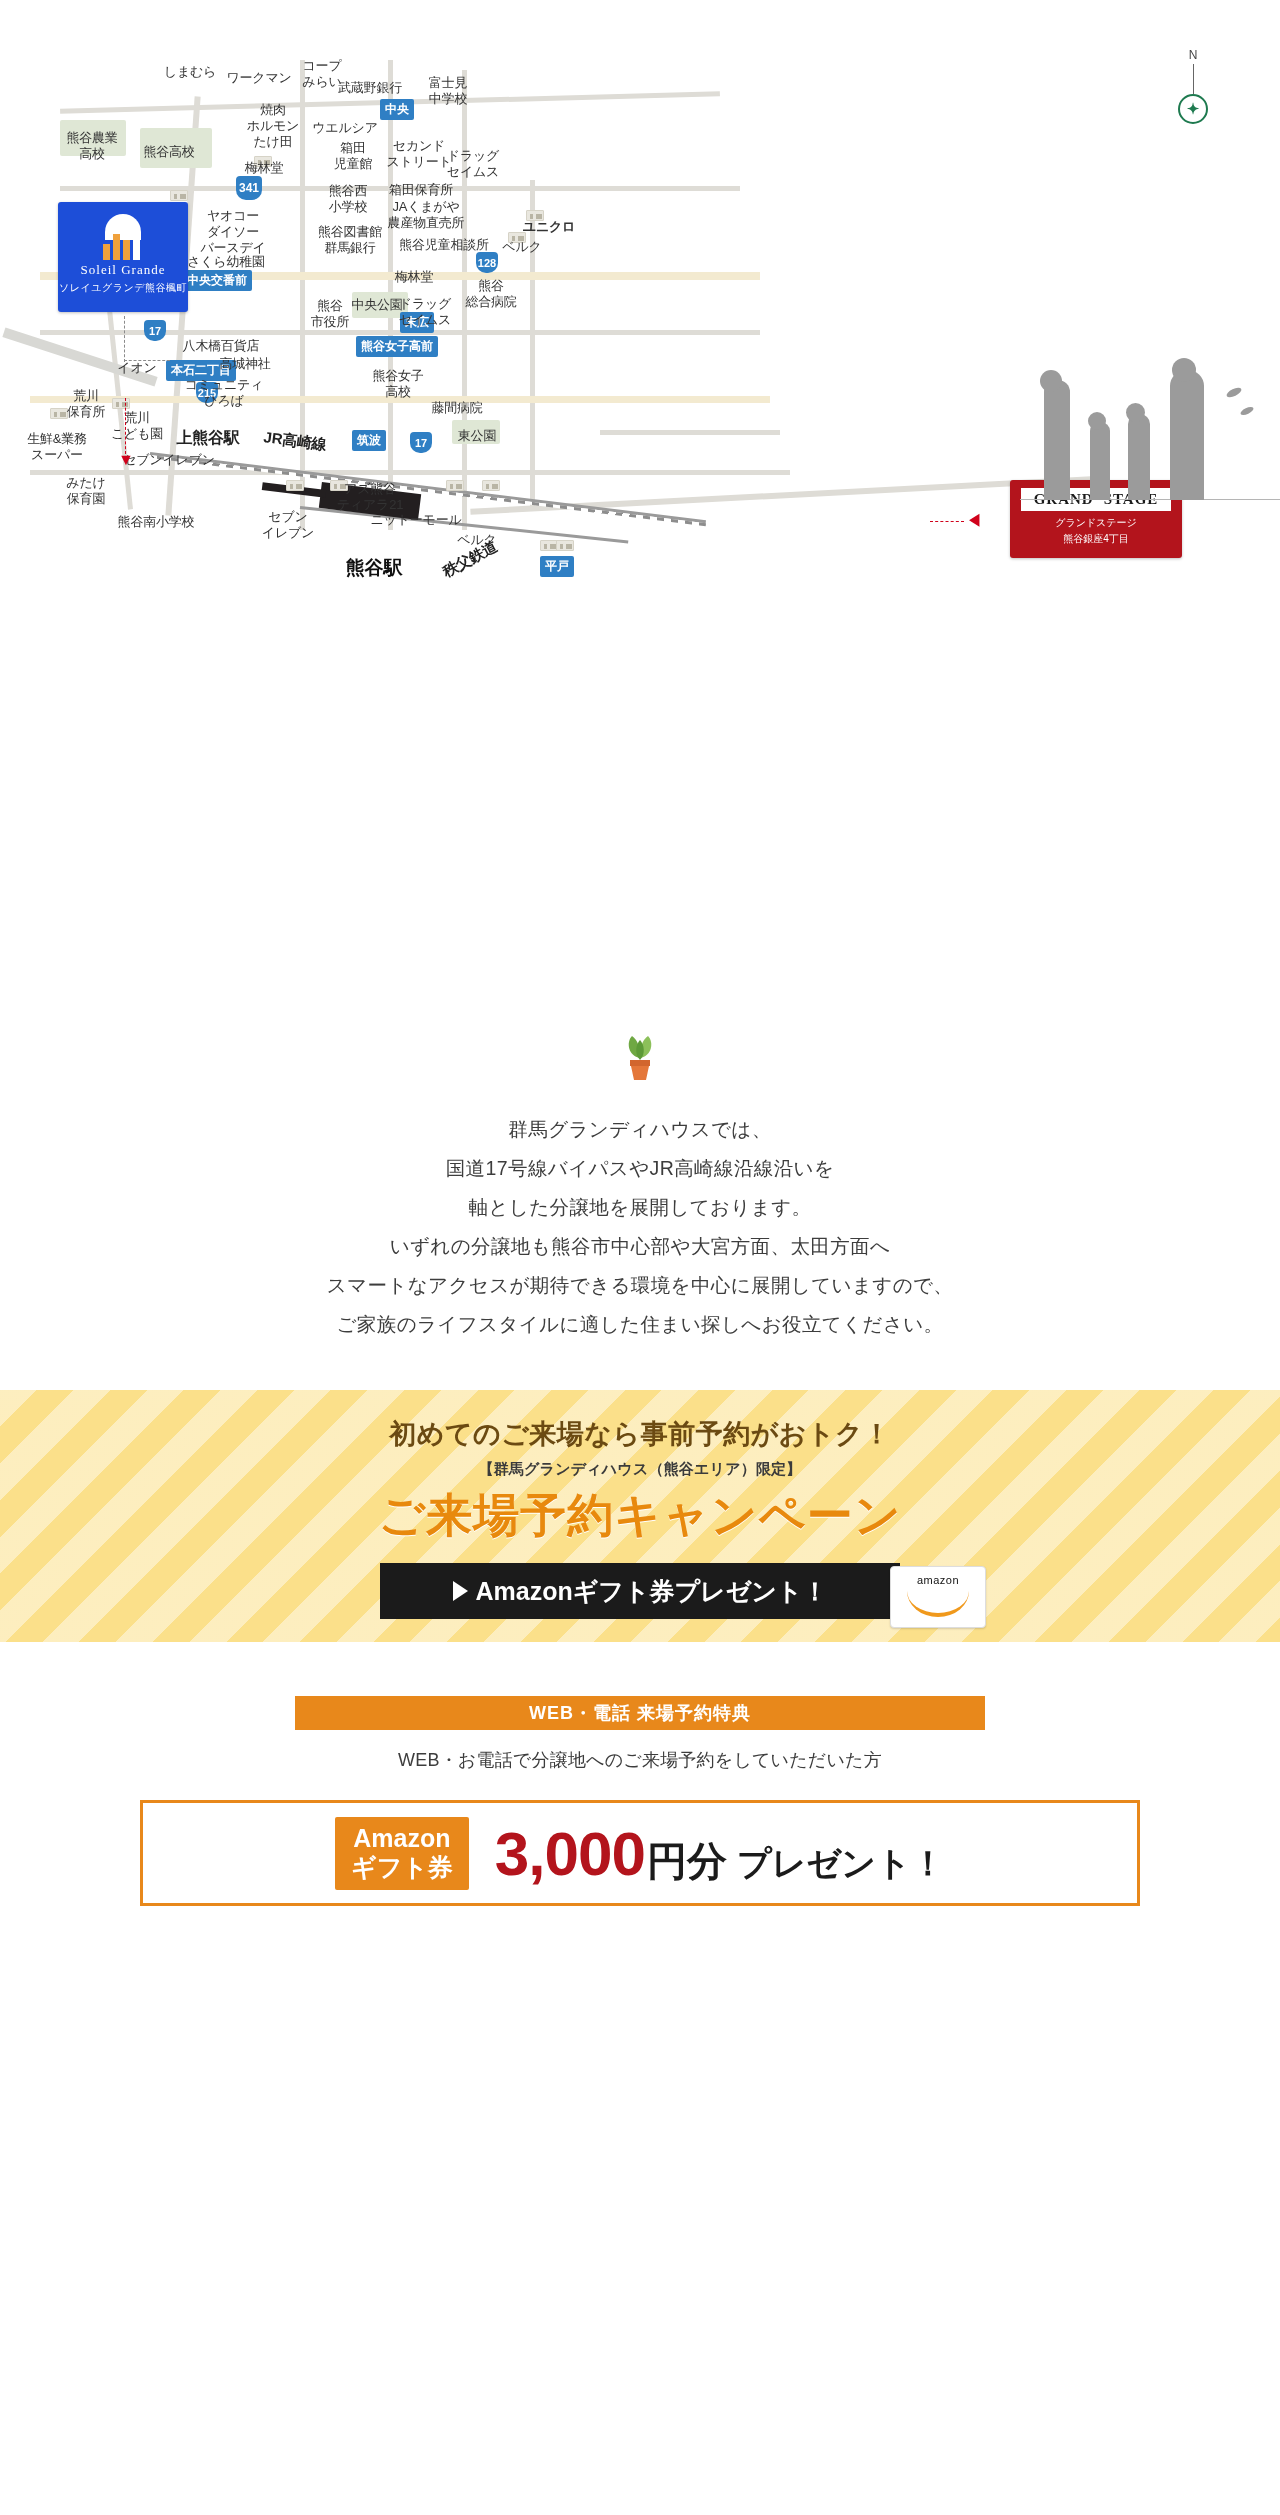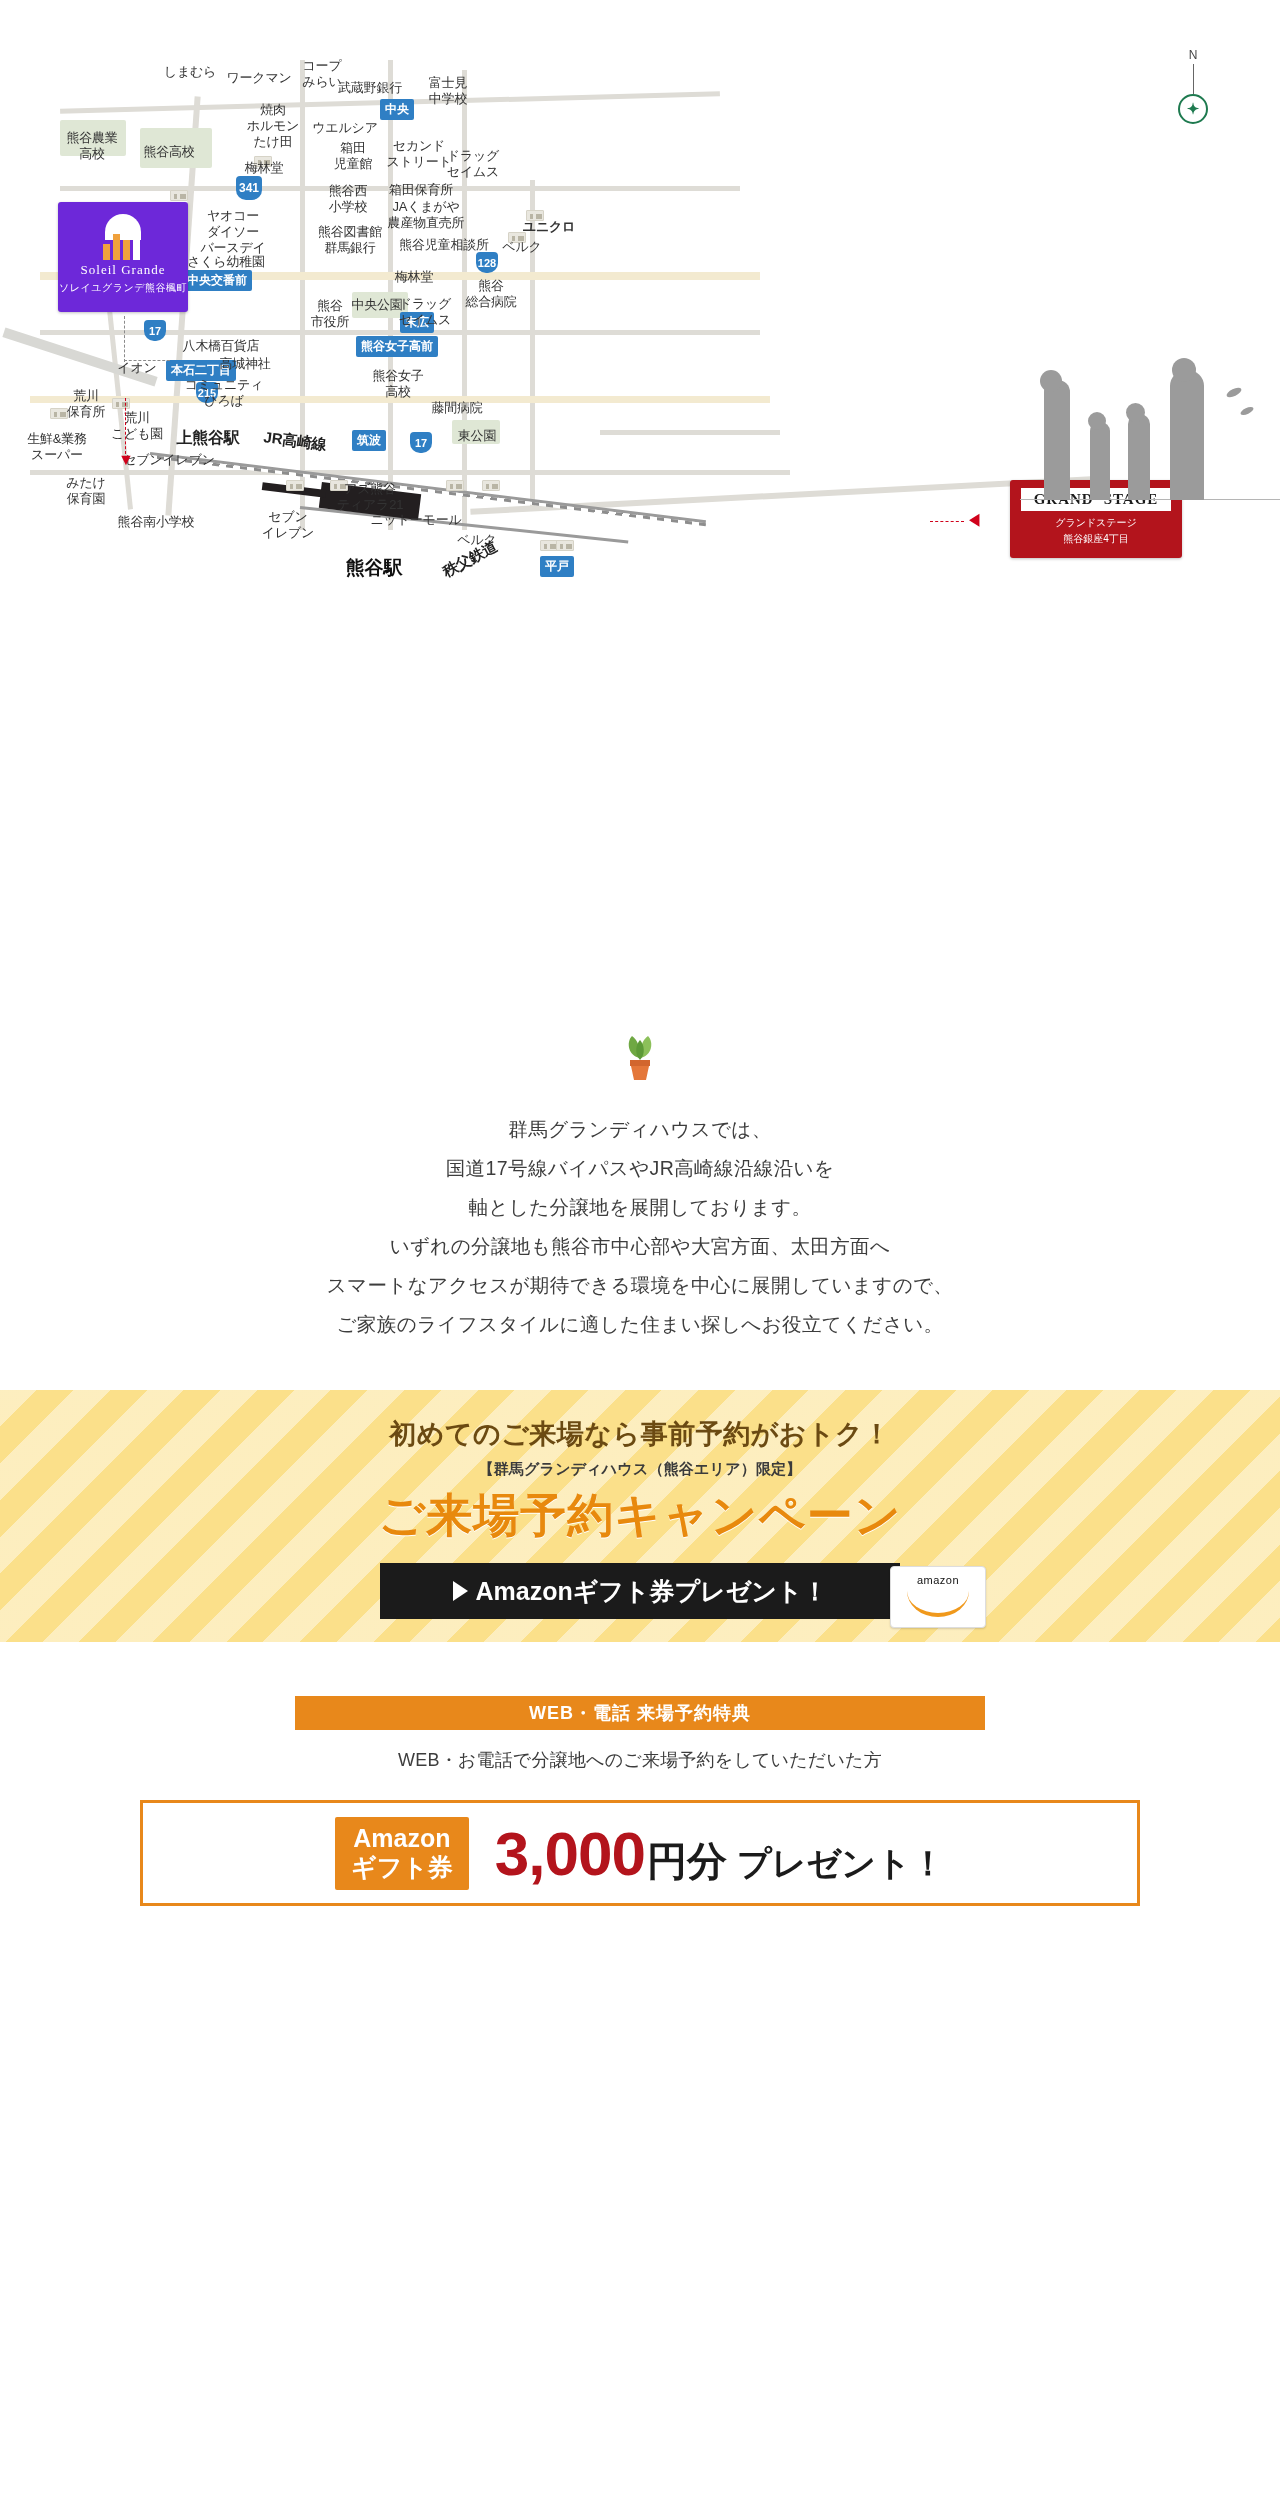--- a/index.html
+++ b/index.html
@@ -63,21 +63,21 @@
     margin:0 auto; position:relative; background:#fff;
   }
   .compass .ring span{
     position:absolute; inset:0; display:flex; align-items:center; justify-content:center;
     color:#1e7a4f; font-weight:bold; font-size:15px;
   }
 
   
   .plate-soleil {
     position:absolute; left:58px; top:202px; width:130px; height:110px;
-    background:#6d28d9; border-radius:3px; color:#fff; text-align:center;
+    background:#1d4ed8; border-radius:3px; color:#fff; text-align:center;
     box-shadow:0 1px 3px rgba(0,0,0,.25);
   }
   .plate-soleil .mark { margin:12px auto 2px; width:64px; height:46px; position:relative; }
   .plate-soleil .dome {
     position:absolute; left:14px; top:0; width:36px; height:26px;
     border-radius:18px 18px 0 0; background:#fff;
   }
   .plate-soleil .bars { position:absolute; left:12px; bottom:0; display:flex; align-items:flex-end; gap:3px; }
   .plate-soleil .bars i { display:block; width:7px; background:#f0a13c; }
   .plate-soleil .nm { font-size:13px; letter-spacing:1px; font-family:"Liberation Serif", serif; }

